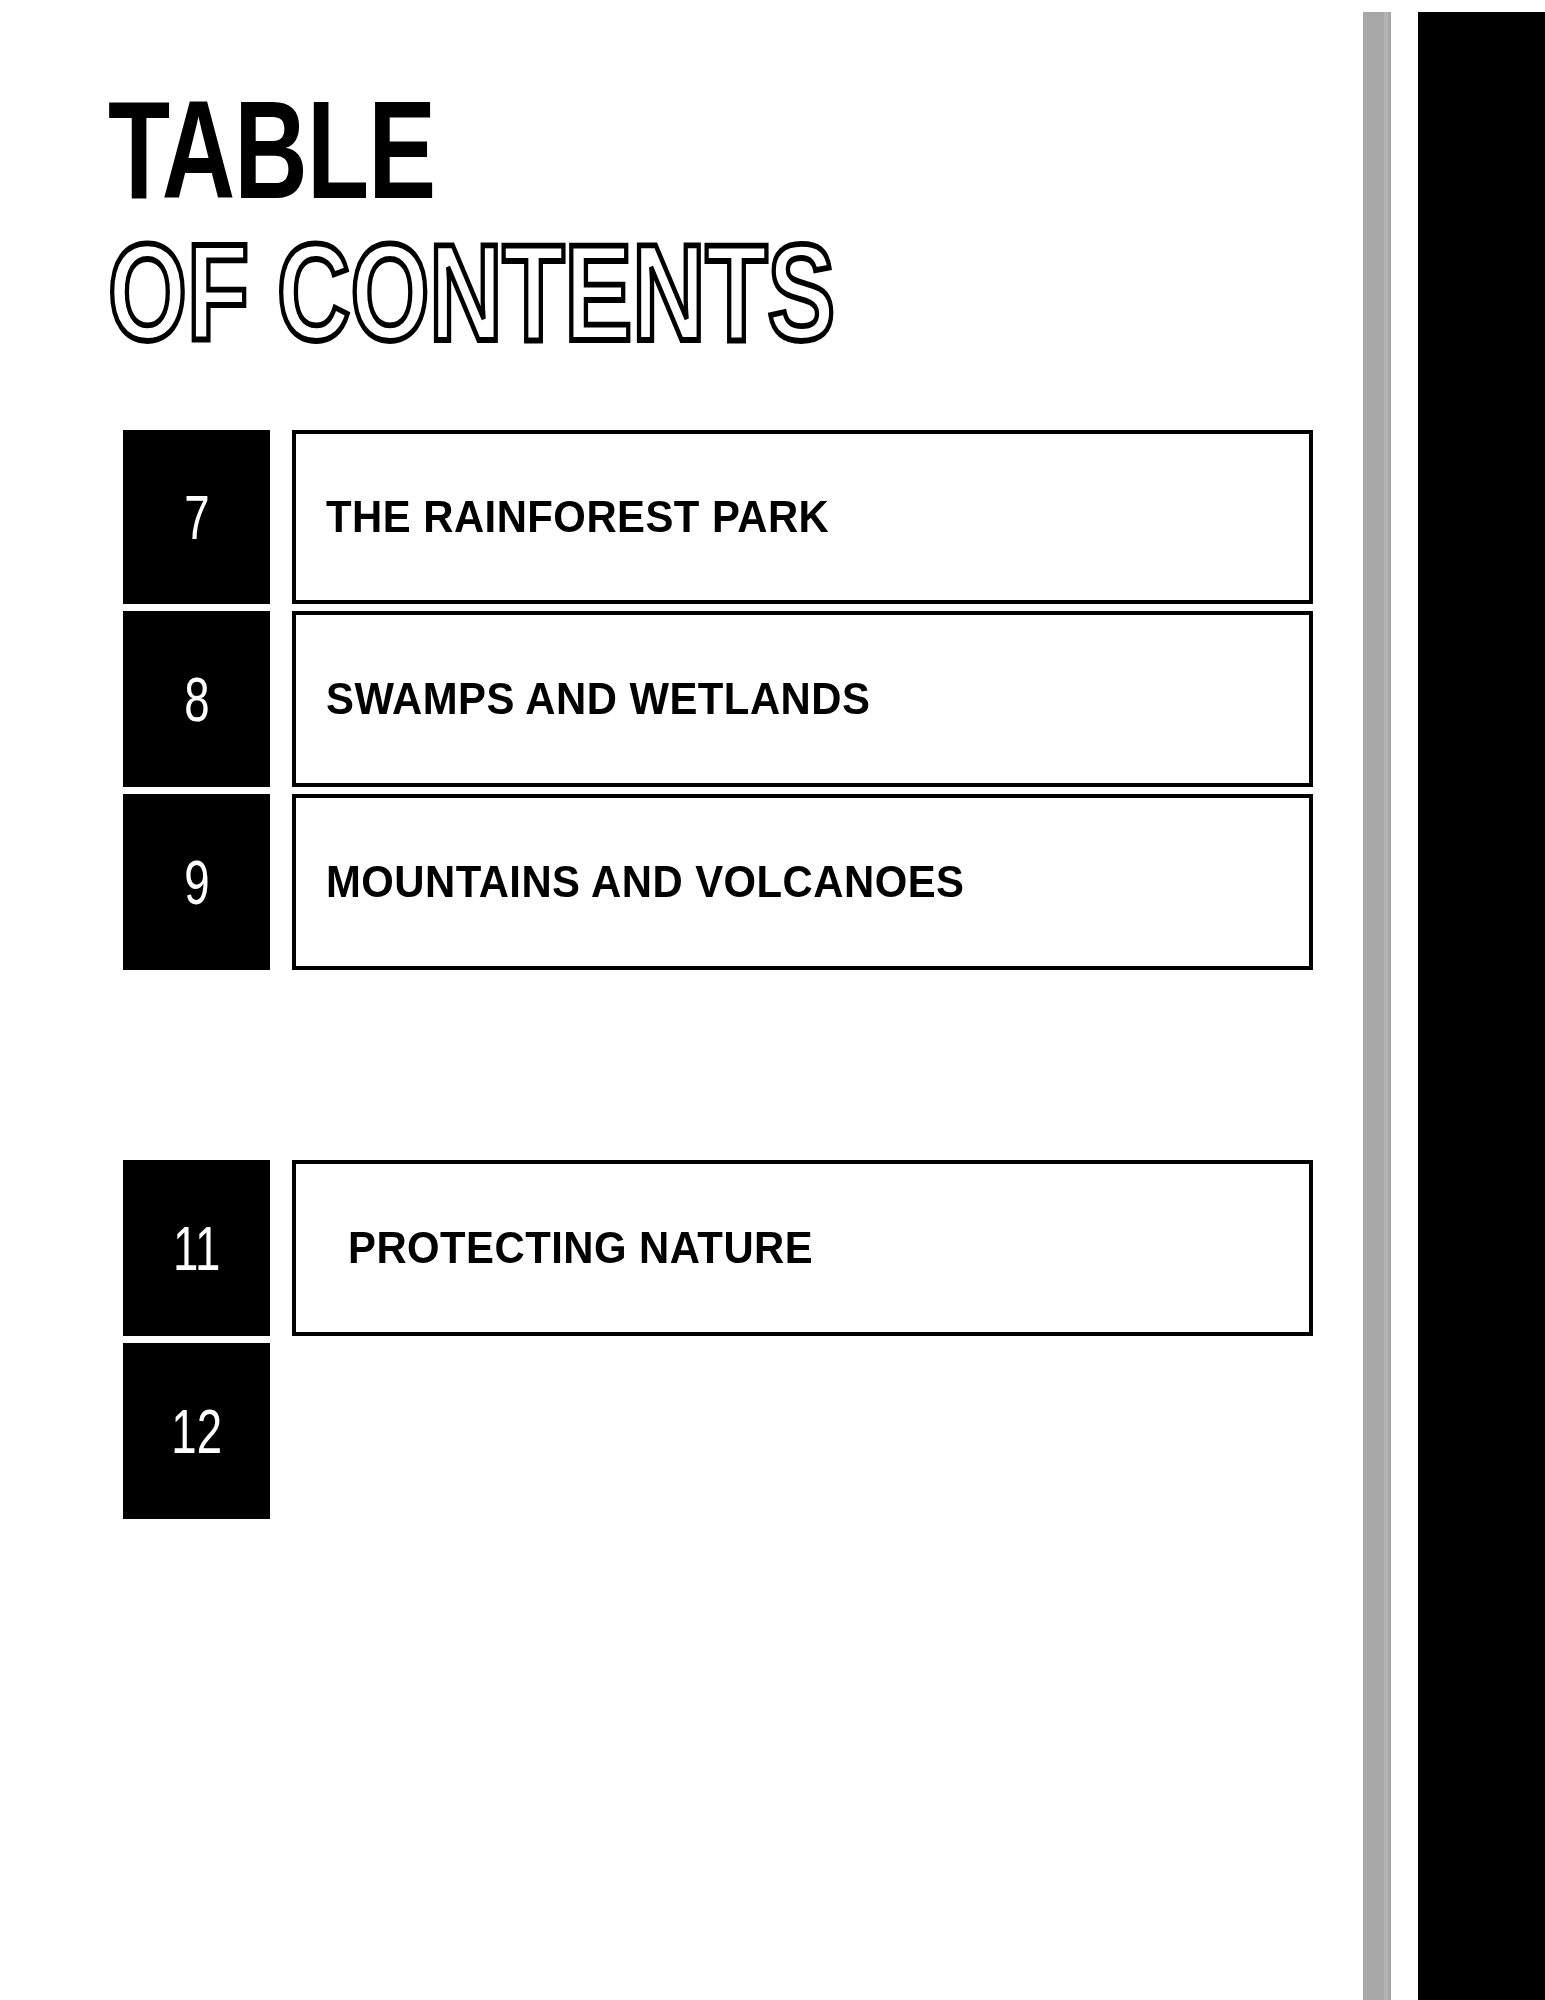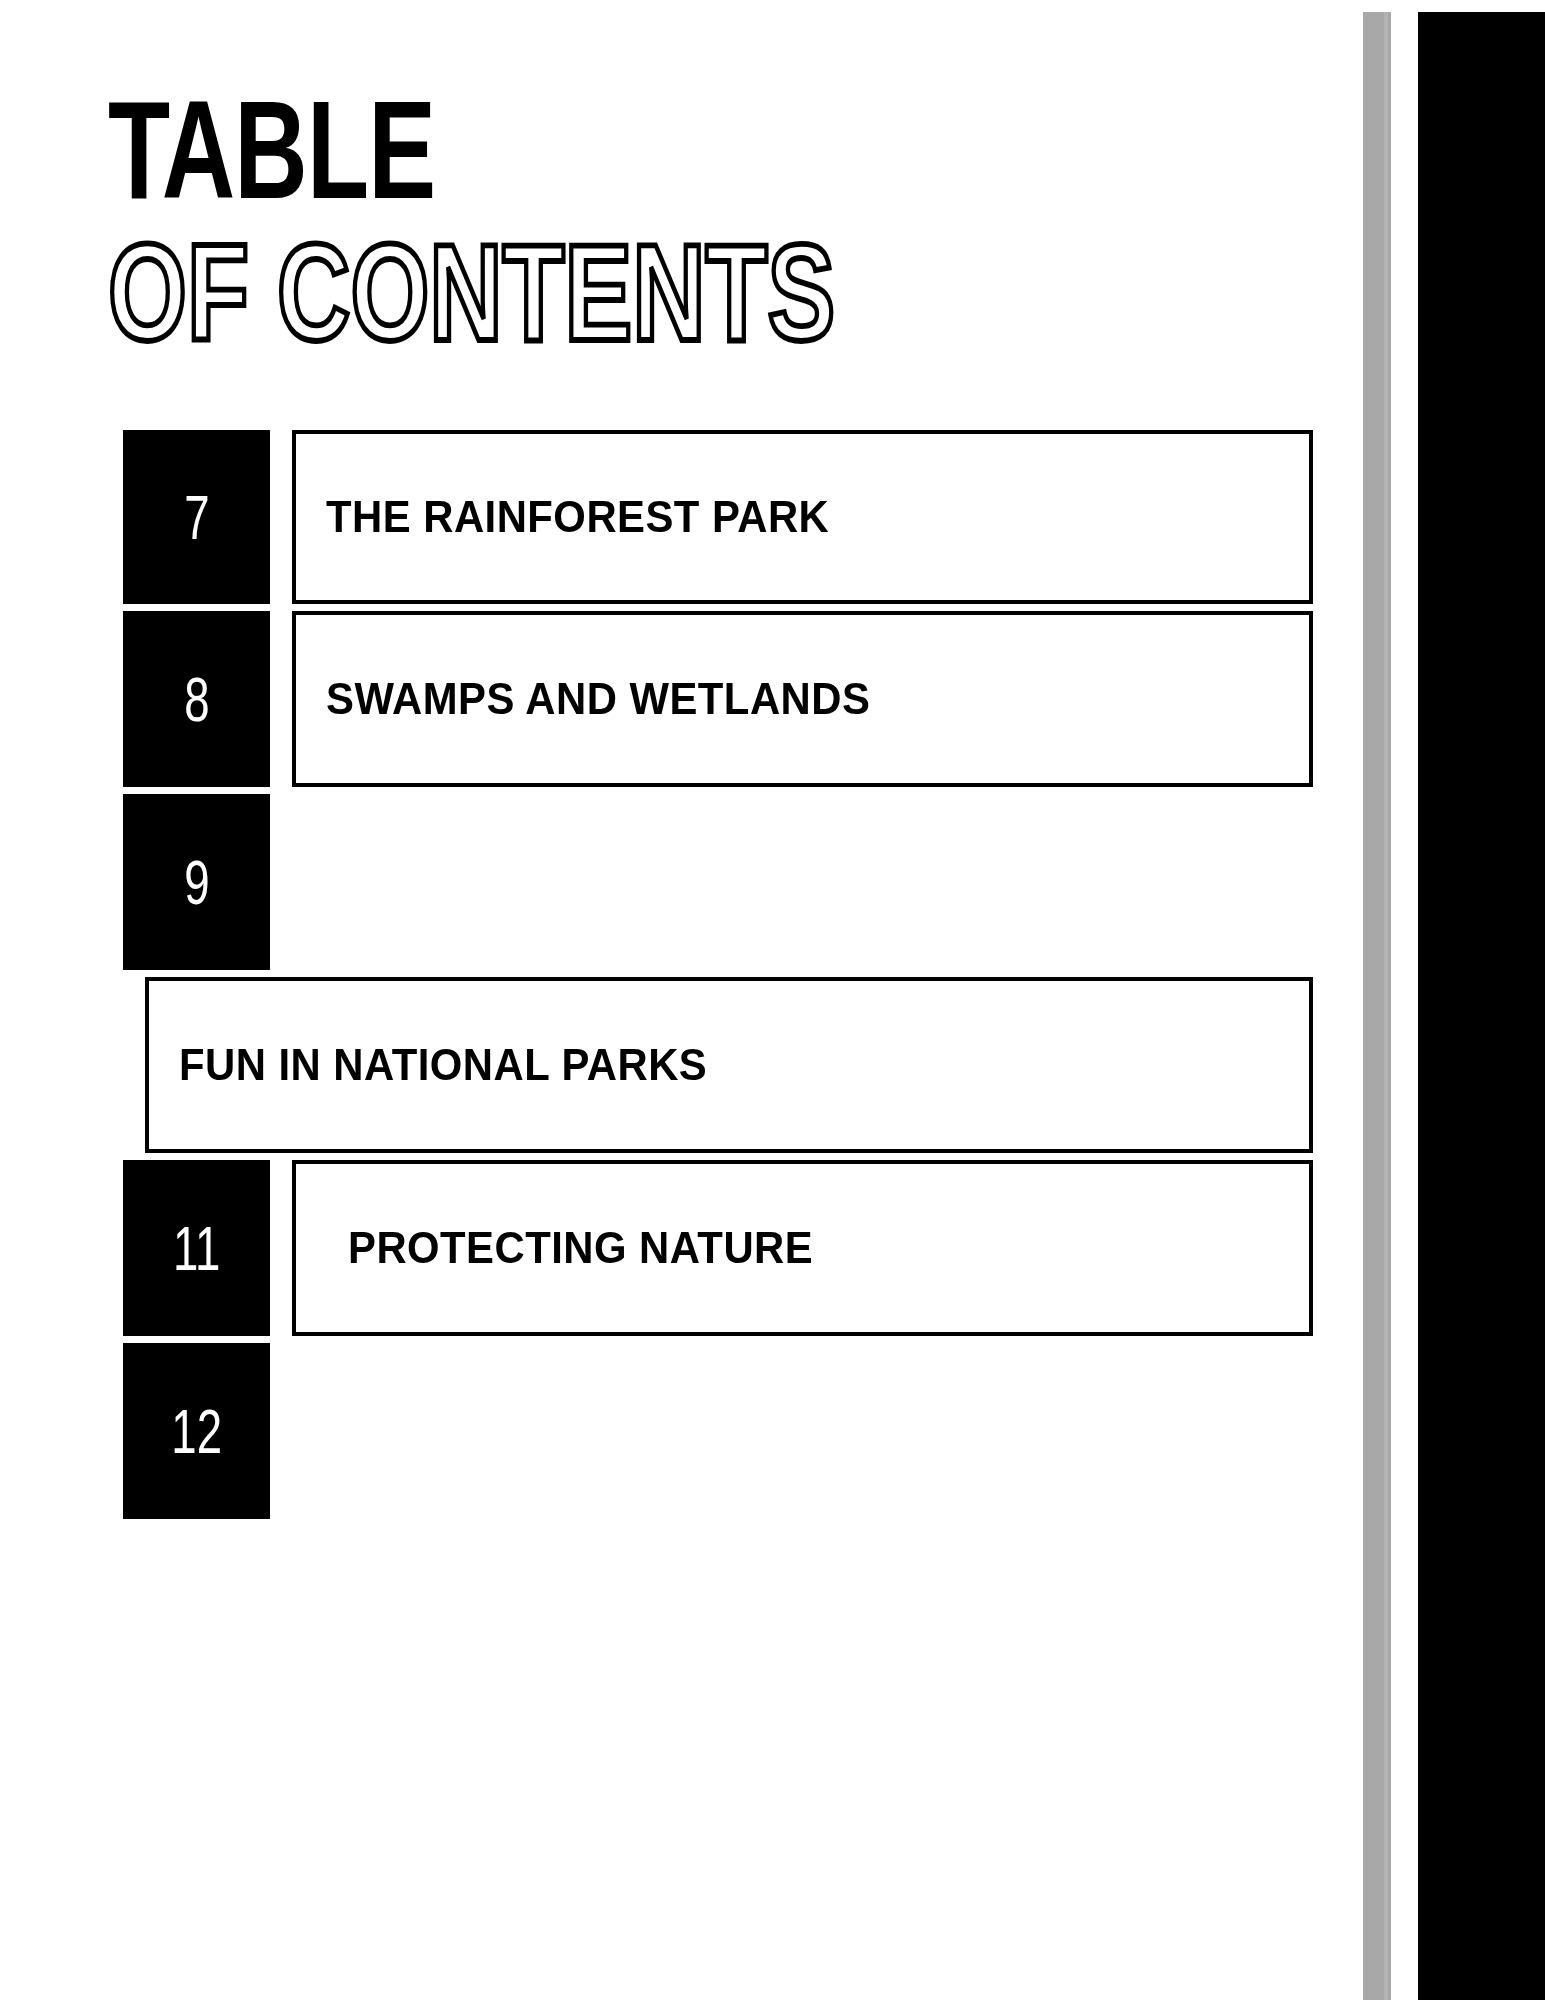--- a/index.html
+++ b/index.html
@@ -175,26 +175,26 @@
       </div>
       <div class="label-box">
         <span class="label-text">SWAMPS AND WETLANDS</span>
       </div>
     </div>
 
     <div class="toc-row h3">
       <div class="num-box">
         <span class="num-text">9</span>
       </div>
+      <div class="label-box">
+        <span class="label-text">MOUNTAINS AND VOLCANOES</span>
+      </div>
     </div>
 
     <div class="toc-row h4">
-      <div class="label-box">
-        <span class="label-text">FUN IN NATIONAL PARKS</span>
-      </div>
     </div>
 
     <div class="toc-row h5">
       <div class="num-box">
         <span class="num-text">11</span>
       </div>
       <div class="label-box indent">
         <span class="label-text">PROTECTING NATURE</span>
       </div>
     </div>

